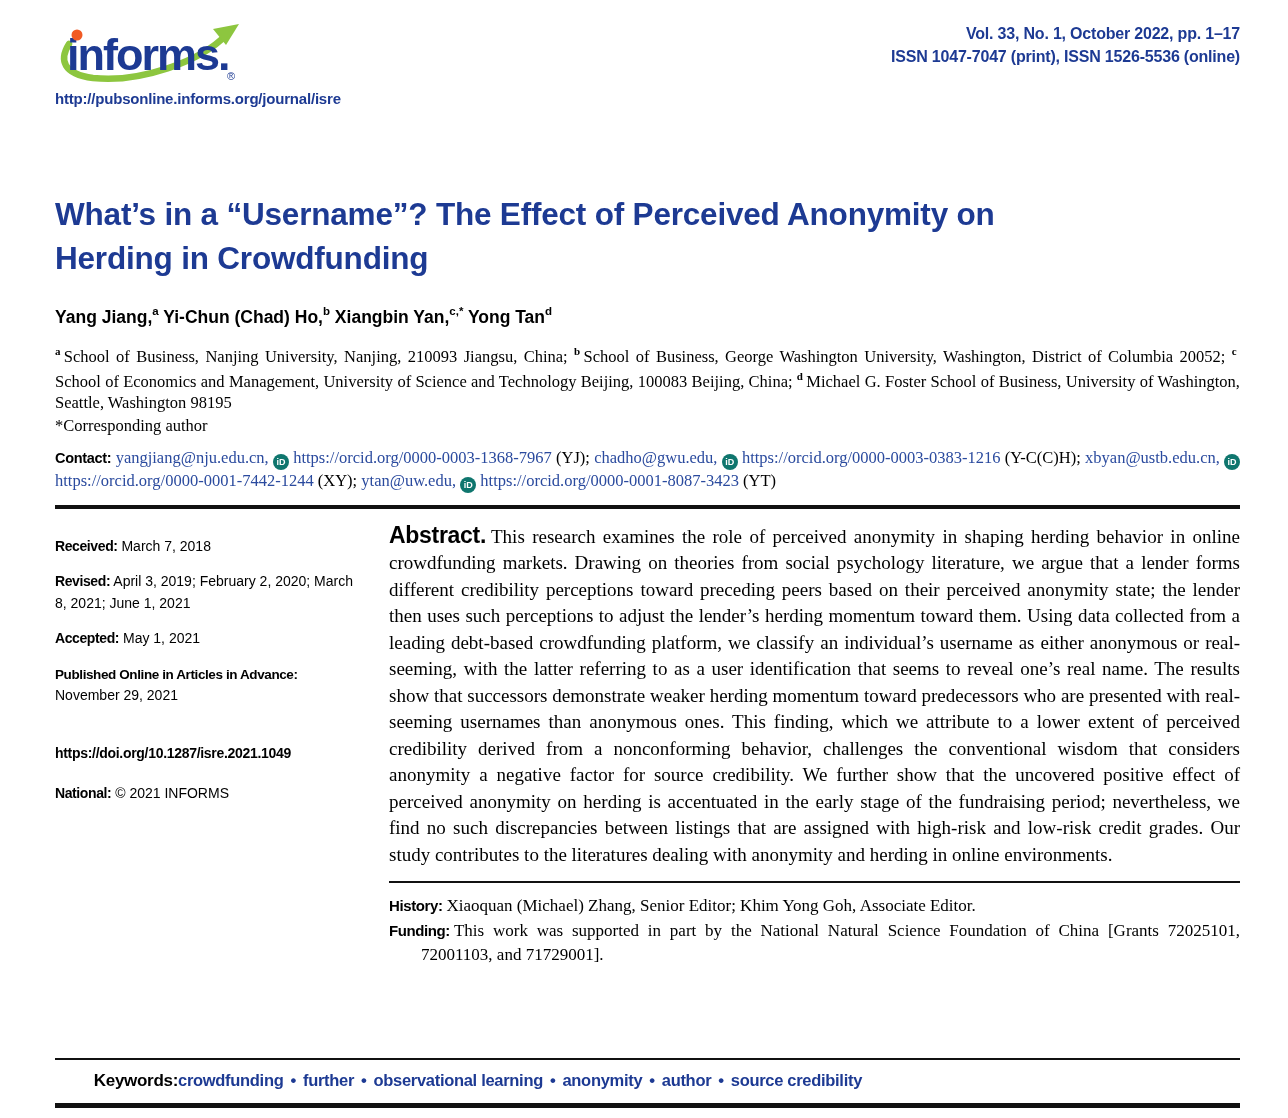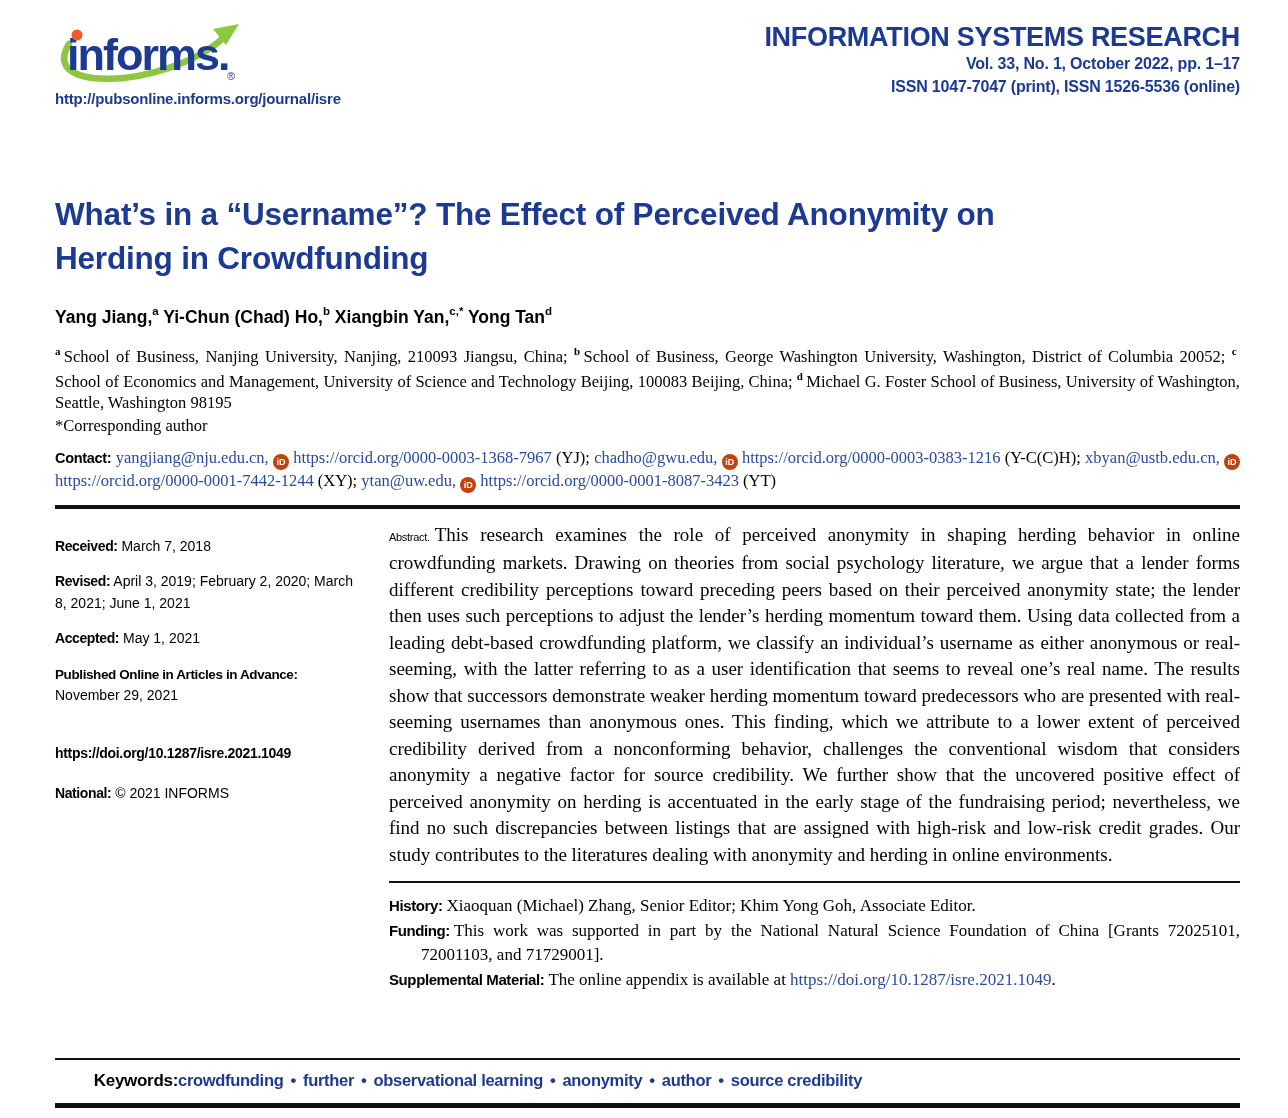--- a/index.html
+++ b/index.html
@@ -17,40 +17,40 @@
   
   .title{margin:84px 0 0;max-width:1050px;font-size:31.5px;line-height:44px;font-weight:bold;color:var(--navy);letter-spacing:-0.2px;}
   .authors{margin-top:26px;font-size:17.5px;font-weight:bold;}
   .authors sup{font-size:11.5px;font-weight:bold;position:relative;top:-1px;}
   .affil{margin:13px 0 0;font-family:"Liberation Serif",serif;font-size:16.5px;line-height:21px;text-align:justify;}
   .affil sup{font-weight:bold;font-size:11px;}
   .corresponding{margin-top:2px;font-family:"Liberation Serif",serif;font-size:16.5px;line-height:21px;}
   .contact{margin:11px 0 0;font-family:"Liberation Serif",serif;font-size:16.5px;line-height:22px;text-align:justify;}
   .lbl-sans{font-family:"Liberation Sans",sans-serif;font-weight:bold;font-size:14.5px;letter-spacing:-0.3px;}
   a.link{color:var(--link);text-decoration:none;}
-  .orcid{display:inline-block;width:16px;height:16px;border-radius:50%;background:#c2410c;color:#fff;
+  .orcid{display:inline-block;width:16px;height:16px;border-radius:50%;background:#0f766e;color:#fff;
          font:bold 9px/16px "Liberation Sans",sans-serif;text-align:center;vertical-align:-2px;}
 
   
   hr{border:none;margin:0;}
   .rule-thick{border-top:4px solid var(--rule);margin-top:12px;}
   .rule-thin{border-top:2px solid var(--rule);}
 
   
   .cols{display:flex;gap:34px;margin-top:13px;}
   .left{flex:none;width:300px;font-size:14px;line-height:21.5px;}
   .left .entry{margin-bottom:3px;}
   .left b{letter-spacing:-0.4px;}
   .pub-label{font-size:13.5px;letter-spacing:-0.5px;}
   .doi{font-weight:bold;margin-top:36px;letter-spacing:-0.3px;}
   .copyright{margin-top:19px;}
   .right{flex:1;min-width:0;}
 
   .abstract{margin:0;font-family:"Liberation Serif",serif;font-size:19px;line-height:26.5px;text-align:justify;}
-  .abs-label{font-family:"Liberation Sans",sans-serif;font-weight:normal;font-size:11px;letter-spacing:-0.3px;margin-right:5px;}
+  .abs-label{font-family:"Liberation Sans",sans-serif;font-weight:bold;font-size:23px;letter-spacing:-0.3px;margin-right:5px;}
   .right .rule-thin{margin:13px 0 11px;}
   .hist-item{font-family:"Liberation Serif",serif;font-size:17px;line-height:24.5px;padding-left:32px;text-indent:-32px;text-align:justify;}
   .hist-label{font-family:"Liberation Sans",sans-serif;font-weight:bold;font-size:15px;letter-spacing:-0.4px;margin-right:4px;}
 
   
   .kw-block{margin-top:auto;text-align:right;}
   .kw-row{display:flex;align-items:baseline;padding:11px 0 12px;}
   .kw-label{font-weight:bold;font-size:17px;flex:none;width:123px;letter-spacing:-0.3px;}
   .kw-items{color:var(--navy);font-weight:bold;font-size:16.5px;letter-spacing:-0.3px;}
   .kw-sep{margin:0 7px;}
@@ -66,21 +66,20 @@
       <svg width="200" height="64" viewBox="0 0 200 64">
         <path d="M14,22 C4,38 8,52 38,56 C84,61 146,40 172,12" stroke="#8dc63f" stroke-width="6.5" fill="none" stroke-linecap="round"></path>
         <polygon points="184,2 158,7 171,23" fill="#8dc63f"></polygon>
         <text x="12" y="48" font-size="45" font-weight="bold" fill="#1d3a93" font-family="Liberation Sans, sans-serif" letter-spacing="-2">informs.</text>
         <circle cx="22" cy="13" r="5.5" fill="#f15a24"></circle>
         <text x="172" y="58" font-size="11" fill="#1d3a93">®</text>
       </svg>
       <div class="hdr-url"><a href="#" class="urllink">http://pubsonline.informs.org/journal/isre</a></div>
     </div>
     <div class="hdr-right">
-      <div class="jtitle">INFORMATION SYSTEMS RESEARCH</div>
       <div class="jmeta">Vol. 33, No. 1, October 2022, pp. 1–17</div>
       <div class="jmeta">ISSN 1047-7047 (print), ISSN 1526-5536 (online)</div>
     </div>
   </header>
 
   <h1 class="title">What’s in a “Username”? The Effect of Perceived Anonymity on Herding in Crowdfunding</h1>
 
   <div class="authors"><span>Yang Jiang,</span><sup>a</sup> <span>Yi-Chun (Chad) Ho,</span><sup>b</sup> <span>Xiangbin Yan,</span><sup>c,*</sup> <span>Yong Tan</span><sup>d</sup> </div>
 
   <p class="affil"><sup>a</sup> School of Business, Nanjing University, Nanjing, 210093 Jiangsu, China; <sup>b</sup> School of Business, George Washington University, Washington, District of Columbia 20052; <sup>c</sup> School of Economics and Management, University of Science and Technology Beijing, 100083 Beijing, China; <sup>d</sup> Michael G. Foster School of Business, University of Washington, Seattle, Washington 98195</p>
@@ -99,21 +98,20 @@
       <div class="doi">https://doi.org/10.1287/isre.2021.1049</div>
       <p class="copyright"><b>National:</b> <span>© 2021 INFORMS</span></p>
     </aside>
 
     <section class="right">
       <p class="abstract"><b class="abs-label">Abstract.</b><span>This research examines the role of perceived anonymity in shaping herding behavior in online crowdfunding markets. Drawing on theories from social psychology literature, we argue that a lender forms different credibility perceptions toward preceding peers based on their perceived anonymity state; the lender then uses such perceptions to adjust the lender’s herding momentum toward them. Using data collected from a leading debt-based crowdfunding platform, we classify an individual’s username as either anonymous or real-seeming, with the latter referring to as a user identification that seems to reveal one’s real name. The results show that successors demonstrate weaker herding momentum toward predecessors who are presented with real-seeming usernames than anonymous ones. This finding, which we attribute to a lower extent of perceived credibility derived from a nonconforming behavior, challenges the conventional wisdom that considers anonymity a negative factor for source credibility. We further show that the uncovered positive effect of perceived anonymity on herding is accentuated in the early stage of the fundraising period; nevertheless, we find no such discrepancies between listings that are assigned with high-risk and low-risk credit grades. Our study contributes to the literatures dealing with anonymity and herding in online environments.</span></p>
       <hr class="rule-thin">
       <div>
           <div class="hist-item"><span class="hist-label">History:</span>Xiaoquan (Michael) Zhang, Senior Editor; Khim Yong Goh, Associate Editor.</div>
           <div class="hist-item"><span class="hist-label">Funding:</span>This work was supported in part by the National Natural Science Foundation of China [Grants 72025101, 72001103, and 71729001].</div>
-          <div class="hist-item"><span class="hist-label">Supplemental Material:</span>The online appendix is available at <a class="link" href="#">https://doi.org/10.1287/isre.2021.1049</a>.</div>
         </div>
     </section>
   </div>
 
   <div class="kw-block">
     <hr class="rule-thin">
     <div class="kw-row">
       <span class="kw-label">Keywords:</span>
       <span class="kw-items"><span>crowdfunding</span><span class="kw-sep">•</span><span>further</span><span class="kw-sep">•</span><span>observational learning</span><span class="kw-sep">•</span><span>anonymity</span><span class="kw-sep">•</span><span>author</span><span class="kw-sep">•</span><span>source credibility</span></span>
     </div>

